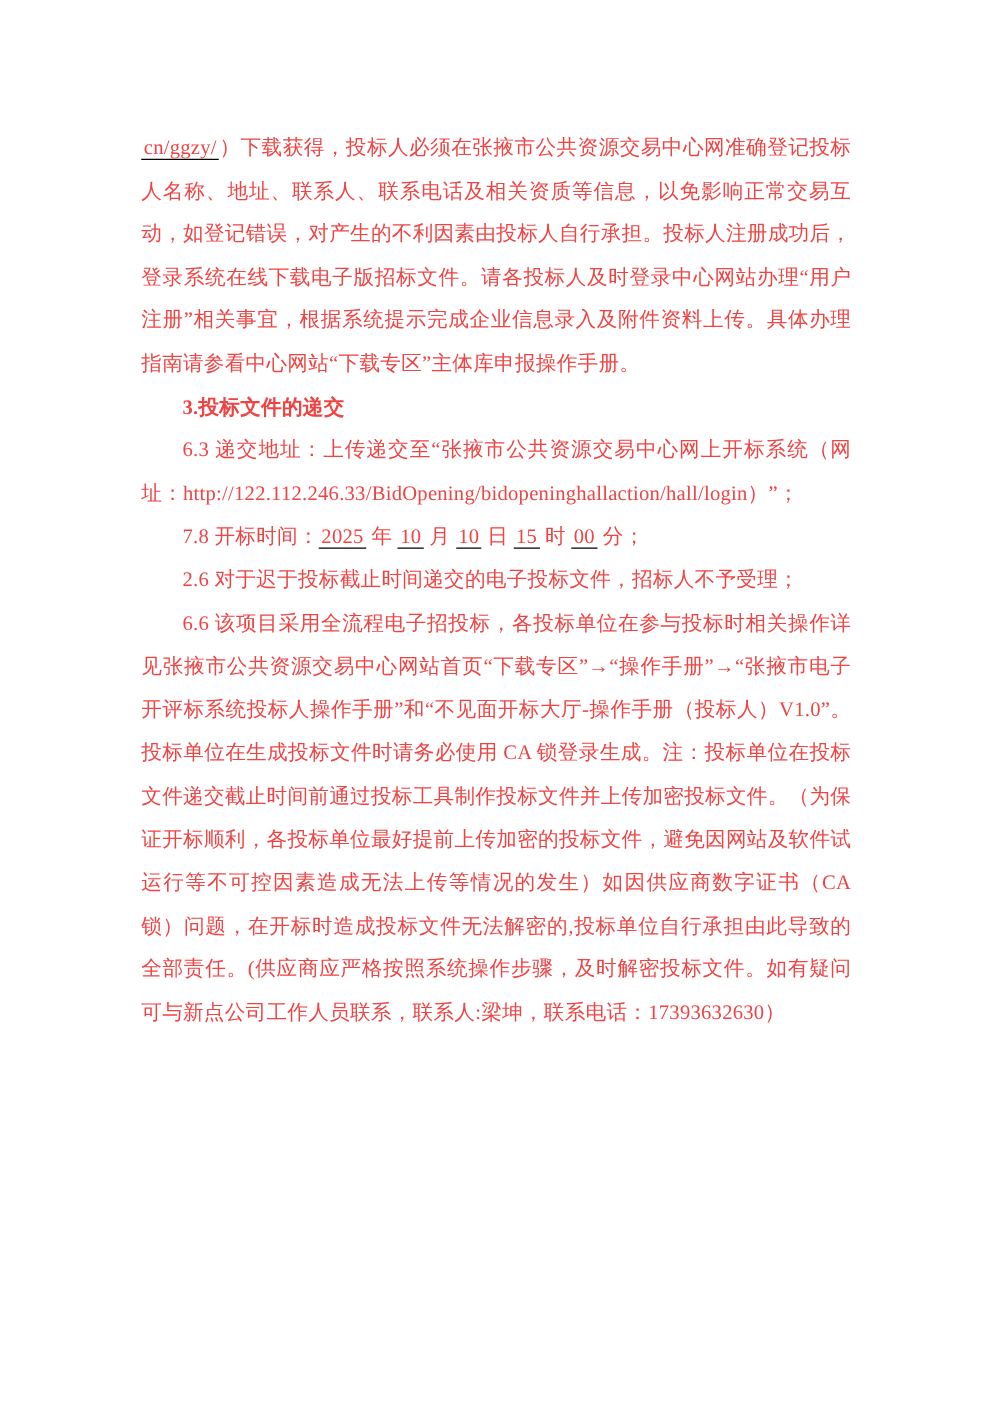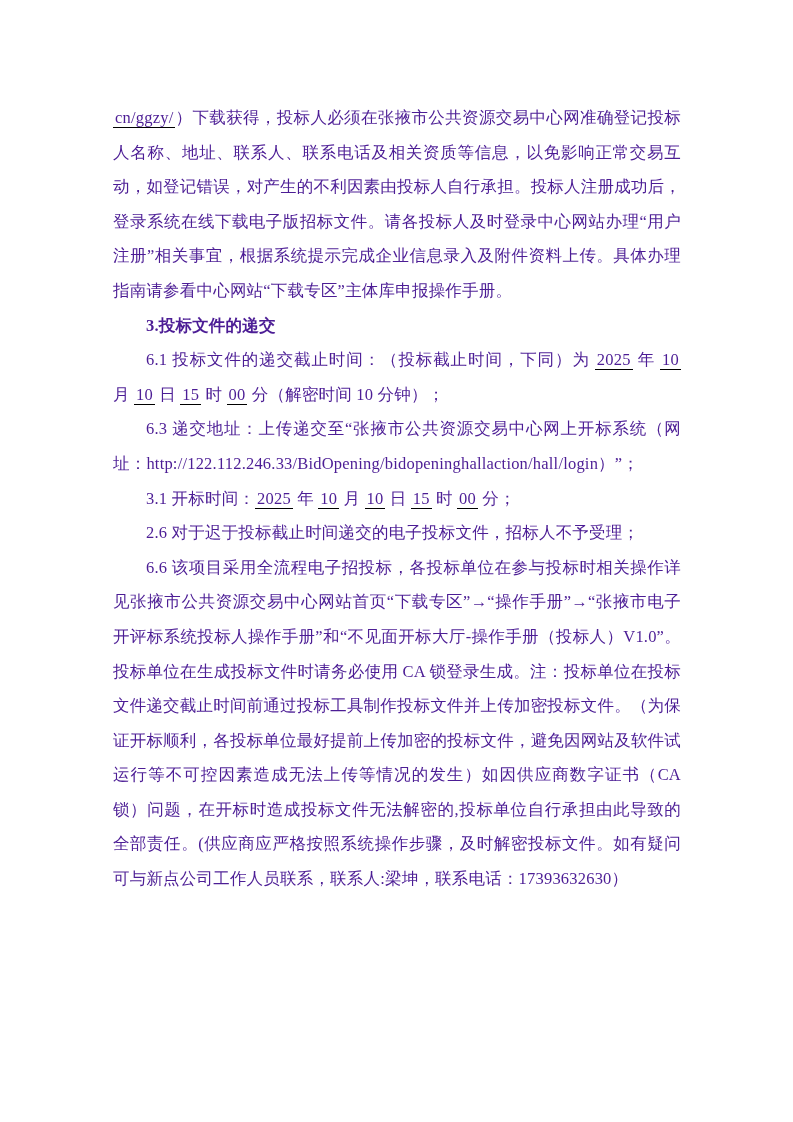--- a/index.html
+++ b/index.html
@@ -7,21 +7,21 @@
     padding: 0;
     background: #ffffff;
   }
   .page {
     position: relative;
     width: 793px;
     height: 1122px;
     background: #ffffff;
     overflow: hidden;
     font-family: "Liberation Serif", "DejaVu Serif", serif;
-    color: #4c1d95;
+    color: #ef4444;
   }
   .doc {
     position: absolute;
     left: 113px;
     top: 101px;
     width: 568px;
   }
   .para {
     margin: 0;
     font-size: 16.5px;
@@ -42,19 +42,18 @@
     padding: 0 2px;
   }
 </style>
 </head>
 <body>
 
 <div class="page">
   <div class="doc" id="doc">
       <p class="para body"><span class="u">cn/ggzy/</span><span>）下载获得，投标人必须在张掖市公共资源交易中心网准确登记投标人名称、地址、联系人、联系电话及相关资质等信息，以免影响正常交易互动，如登记错误，对产生的不利因素由投标人自行承担。投标人注册成功后，登录系统在线下载电子版招标文件。请各投标人及时登录中心网站办理“用户注册”相关事宜，根据系统提示完成企业信息录入及附件资料上传。具体办理指南请参看中心网站“下载专区”主体库申报操作手册。</span></p>
       <p class="para heading indent"><span>3.投标文件的递交</span></p>
-      <p class="para body indent"><span>6.1 投标文件的递交截止时间：（投标截止时间，下同）为 </span><span class="u">2025</span><span> 年 </span><span class="u">10</span><span> 月 </span><span class="u">10</span><span> 日 </span><span class="u">15</span><span> 时 </span><span class="u">00</span><span> 分（解密时间 10 分钟）；</span></p>
       <p class="para body indent"><span>6.3 递交地址：上传递交至“张掖市公共资源交易中心网上开标系统（网址：http://122.112.246.33/BidOpening/bidopeninghallaction/hall/login）”；</span></p>
-      <p class="para body indent"><span>3.1 开标时间：</span><span class="u">2025</span><span> 年 </span><span class="u">10</span><span> 月 </span><span class="u">10</span><span> 日 </span><span class="u">15</span><span> 时 </span><span class="u">00</span><span> 分；</span></p>
+      <p class="para body indent"><span>7.8 开标时间：</span><span class="u">2025</span><span> 年 </span><span class="u">10</span><span> 月 </span><span class="u">10</span><span> 日 </span><span class="u">15</span><span> 时 </span><span class="u">00</span><span> 分；</span></p>
       <p class="para body indent"><span>2.6 对于迟于投标截止时间递交的电子投标文件，招标人不予受理；</span></p>
       <p class="para body indent"><span>6.6 该项目采用全流程电子招投标，各投标单位在参与投标时相关操作详见张掖市公共资源交易中心网站首页“下载专区”→“操作手册”→“张掖市电子开评标系统投标人操作手册”和“不见面开标大厅-操作手册（投标人）V1.0”。投标单位在生成投标文件时请务必使用 CA 锁登录生成。注：投标单位在投标文件递交截止时间前通过投标工具制作投标文件并上传加密投标文件。（为保证开标顺利，各投标单位最好提前上传加密的投标文件，避免因网站及软件试运行等不可控因素造成无法上传等情况的发生）如因供应商数字证书（CA 锁）问题，在开标时造成投标文件无法解密的,投标单位自行承担由此导致的全部责任。(供应商应严格按照系统操作步骤，及时解密投标文件。如有疑问可与新点公司工作人员联系，联系人:梁坤，联系电话：17393632630）</span></p>
     </div>
 </div>
 
 </body></html>

